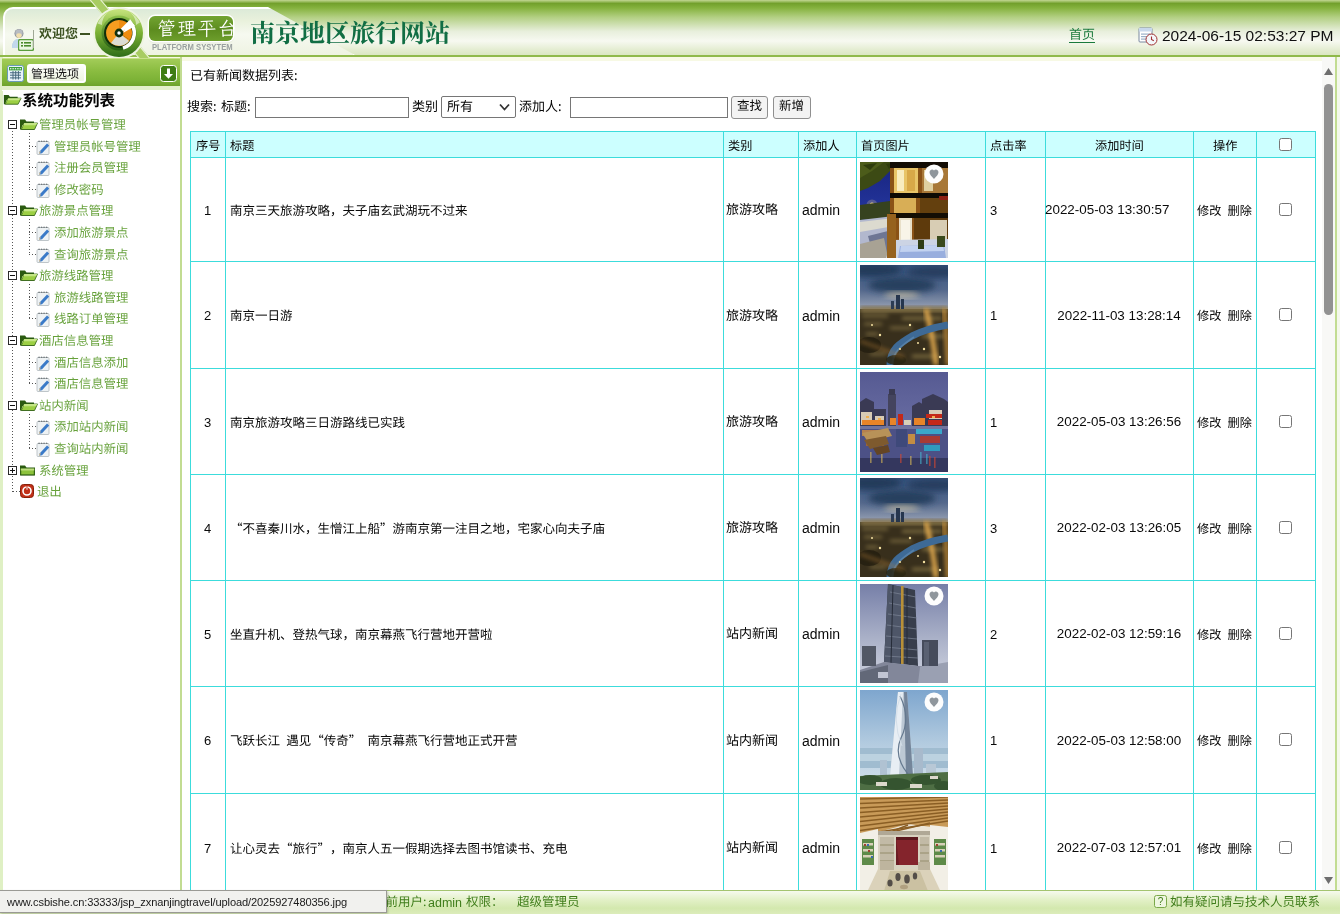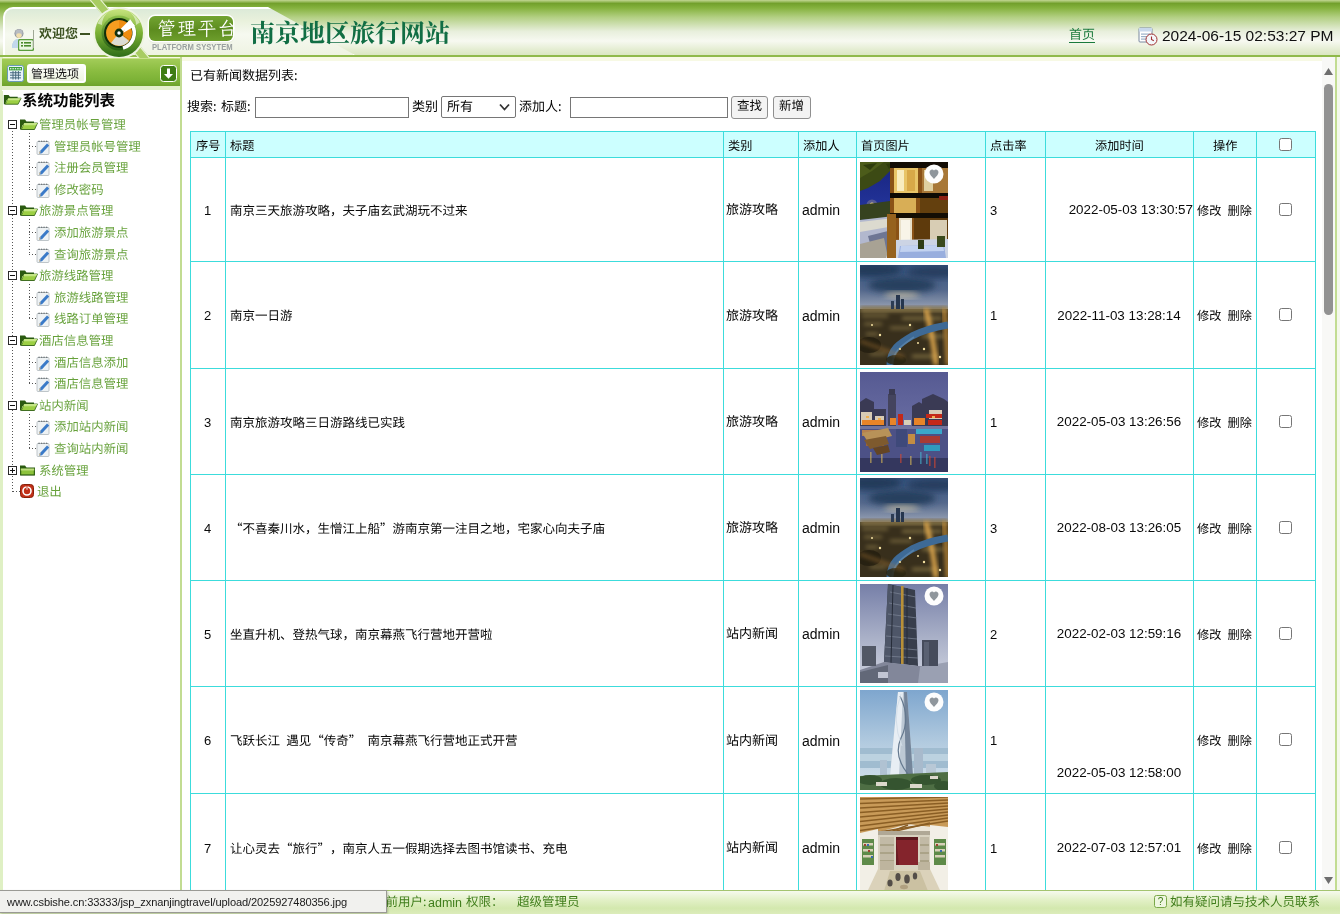--- a/index.html
+++ b/index.html
@@ -866,21 +866,21 @@
 <div style="position:absolute;left:726.0px;top:203.3px"><svg width="52" height="15" style="overflow:visible;">
       <g transform="translate(0,11) scale(0.013000,-0.013000)" fill="#0a0a0a">
         <use href="#g37" x="0"></use>
         <use href="#g38" x="1000"></use>
         <use href="#g91" x="2000"></use>
         <use href="#g92" x="3000"></use>
       </g>
     </svg></div>
 <div style="position:absolute;font:14px 'Liberation Sans',sans-serif;color:#0a0a0a;white-space:nowrap;left:802.0px;top:202.0px;">admin</div>
 <div style="position:absolute;font:13px 'Liberation Sans',sans-serif;color:#0a0a0a;white-space:nowrap;left:990.0px;top:202.5px;">3</div>
-<div style="position:absolute;font:13.4px 'Liberation Sans',sans-serif;color:#0a0a0a;white-space:nowrap;left:1045.0px;width:148.0px;text-align:right;top:202.3px;">2022-05-03 13:30:57</div>
+<div style="position:absolute;font:13.4px 'Liberation Sans',sans-serif;color:#0a0a0a;white-space:nowrap;left:1045.0px;width:148.0px;text-align:left;top:202.3px;">2022-05-03 13:30:57</div>
 <div style="position:absolute;left:1197.0px;top:203.6px"><svg width="55" height="14" style="overflow:visible;">
       <g transform="translate(0,11) scale(0.012200,-0.012200)" fill="#0a0a0a">
         <use href="#g33" x="0"></use>
         <use href="#g34" x="1000"></use>
         <use href="#g104" x="2500"></use>
         <use href="#g105" x="3500"></use>
       </g>
     </svg></div>
 <div class="abs" style="left:1279.0px;top:202.5px;width:13px;height:13px;border:1px solid #767676;border-radius:2.5px;background:#fff"></div>
 <div style="position:absolute;font:13px 'Liberation Sans',sans-serif;color:#0a0a0a;white-space:nowrap;left:190.0px;width:35.0px;text-align:center;top:308.0px;">2</div>
@@ -990,21 +990,21 @@
 <div style="position:absolute;left:726.0px;top:521.3px"><svg width="52" height="15" style="overflow:visible;">
       <g transform="translate(0,11) scale(0.013000,-0.013000)" fill="#0a0a0a">
         <use href="#g37" x="0"></use>
         <use href="#g38" x="1000"></use>
         <use href="#g91" x="2000"></use>
         <use href="#g92" x="3000"></use>
       </g>
     </svg></div>
 <div style="position:absolute;font:14px 'Liberation Sans',sans-serif;color:#0a0a0a;white-space:nowrap;left:802.0px;top:520.0px;">admin</div>
 <div style="position:absolute;font:13px 'Liberation Sans',sans-serif;color:#0a0a0a;white-space:nowrap;left:990.0px;top:520.5px;">3</div>
-<div style="position:absolute;font:13.4px 'Liberation Sans',sans-serif;color:#0a0a0a;white-space:nowrap;left:1045.0px;width:148.0px;text-align:center;top:520.3px;">2022-08-03 13:26:05</div>
+<div style="position:absolute;font:13.4px 'Liberation Sans',sans-serif;color:#0a0a0a;white-space:nowrap;left:1045.0px;width:148.0px;text-align:center;top:520.3px;">2022-02-03 13:26:05</div>
 <div style="position:absolute;left:1197.0px;top:521.6px"><svg width="55" height="14" style="overflow:visible;">
       <g transform="translate(0,11) scale(0.012200,-0.012200)" fill="#0a0a0a">
         <use href="#g33" x="0"></use>
         <use href="#g34" x="1000"></use>
         <use href="#g104" x="2500"></use>
         <use href="#g105" x="3500"></use>
       </g>
     </svg></div>
 <div class="abs" style="left:1279.0px;top:520.5px;width:13px;height:13px;border:1px solid #767676;border-radius:2.5px;background:#fff"></div>
 <div style="position:absolute;font:13px 'Liberation Sans',sans-serif;color:#0a0a0a;white-space:nowrap;left:190.0px;width:35.0px;text-align:center;top:626.5px;">5</div>
@@ -1083,21 +1083,21 @@
 <div style="position:absolute;left:726.0px;top:733.8px"><svg width="52" height="15" style="overflow:visible;">
       <g transform="translate(0,11) scale(0.013000,-0.013000)" fill="#0a0a0a">
         <use href="#g53" x="0"></use>
         <use href="#g54" x="1000"></use>
         <use href="#g55" x="2000"></use>
         <use href="#g56" x="3000"></use>
       </g>
     </svg></div>
 <div style="position:absolute;font:14px 'Liberation Sans',sans-serif;color:#0a0a0a;white-space:nowrap;left:802.0px;top:732.5px;">admin</div>
 <div style="position:absolute;font:13px 'Liberation Sans',sans-serif;color:#0a0a0a;white-space:nowrap;left:990.0px;top:733.0px;">1</div>
-<div style="position:absolute;font:13.4px 'Liberation Sans',sans-serif;color:#0a0a0a;white-space:nowrap;left:1045.0px;width:148.0px;text-align:center;top:732.8px;margin-top:32px;">2022-05-03 12:58:00</div>
+<div style="position:absolute;font:13.4px 'Liberation Sans',sans-serif;color:#0a0a0a;white-space:nowrap;left:1045.0px;width:148.0px;text-align:center;top:732.8px;">2022-05-03 12:58:00</div>
 <div style="position:absolute;left:1197.0px;top:734.1px"><svg width="55" height="14" style="overflow:visible;">
       <g transform="translate(0,11) scale(0.012200,-0.012200)" fill="#0a0a0a">
         <use href="#g33" x="0"></use>
         <use href="#g34" x="1000"></use>
         <use href="#g104" x="2500"></use>
         <use href="#g105" x="3500"></use>
       </g>
     </svg></div>
 <div class="abs" style="left:1279.0px;top:733.0px;width:13px;height:13px;border:1px solid #767676;border-radius:2.5px;background:#fff"></div>
 <div style="position:absolute;font:13px 'Liberation Sans',sans-serif;color:#0a0a0a;white-space:nowrap;left:190.0px;width:35.0px;text-align:center;top:840.5px;">7</div>

